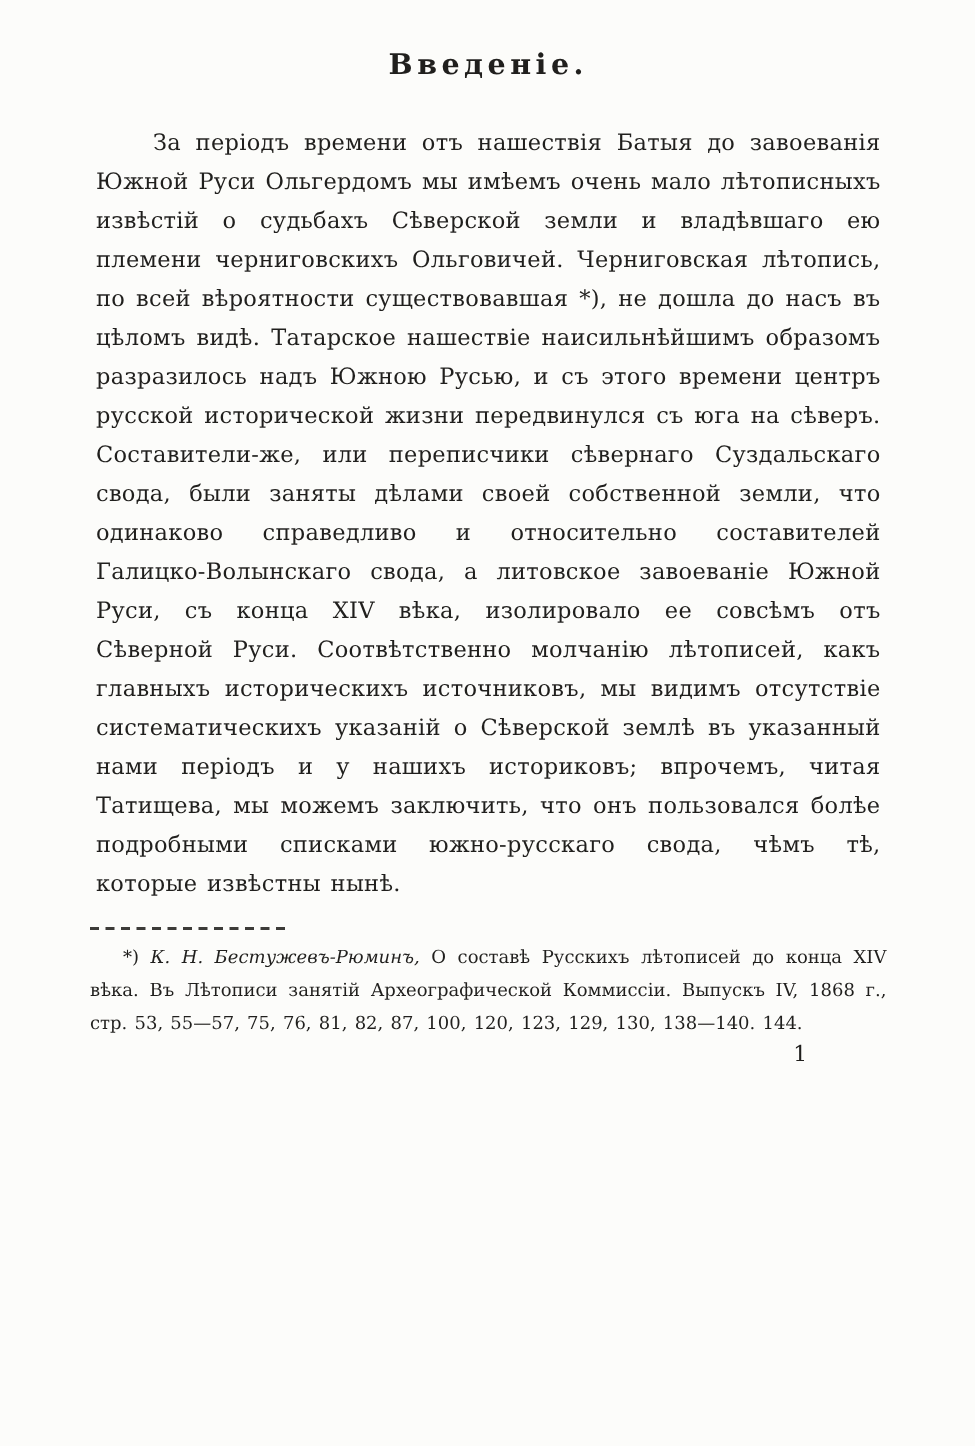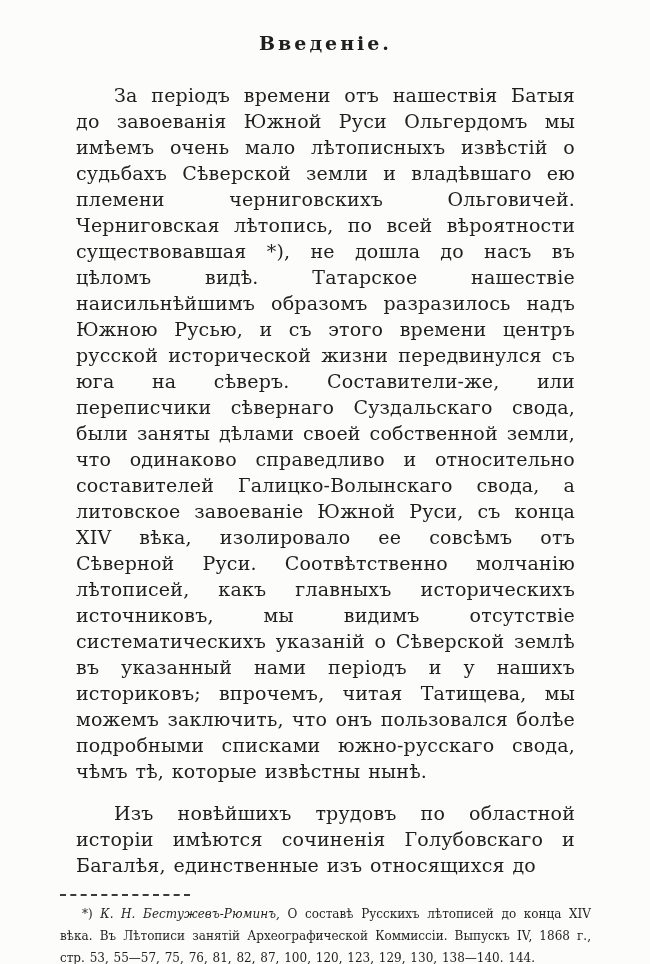--- a/index.html
+++ b/index.html
@@ -22,22 +22,22 @@
       padding: 32px 59px 0 60px;
     }
     .chapter-title {
       margin: 0 0 28px 0;
       font-size: 19px;
       font-weight: bold;
       letter-spacing: 3px;
       text-align: center;
     }
     .body-text p {
-      margin: 16px;
-      font-size: 19px;
+      margin: 4px;
+      font-size: 15px;
       line-height: 26px;
       letter-spacing: 0.2px;
       word-spacing: 1.5px;
       text-align: justify;
       text-indent: 38px;
       font-weight: 500;
     }
     .footnote-rule {
       width: 130px;
       height: 0;
@@ -65,21 +65,20 @@
 </head>
 <body>
 
 <div class="page">
   <div class="content">
 
     <h1 class="chapter-title">Введеніе.</h1>
 
     <div class="body-text">
       <p>За періодъ времени отъ нашествія Батыя до завоеванія Южной Руси Ольгердомъ мы имѣемъ очень мало лѣтописныхъ извѣстій о судьбахъ Сѣверской земли и владѣвшаго ею племени черниговскихъ Ольговичей. Черниговская лѣтопись, по всей вѣроятности существовавшая *), не дошла до насъ въ цѣломъ видѣ. Татарское нашествіе наисильнѣйшимъ образомъ разразилось надъ Южною Русью, и съ этого времени центръ русской исторической жизни передвинулся съ юга на сѣверъ. Составители-же, или переписчики сѣвернаго Суздальскаго свода, были заняты дѣлами своей собственной земли, что одинаково справедливо и относительно составителей Галицко-Волынскаго свода, а литовское завоеваніе Южной Руси, съ конца XIV вѣка, изолировало ее совсѣмъ отъ Сѣверной Руси. Соотвѣтственно молчанію лѣтописей, какъ главныхъ историческихъ источниковъ, мы видимъ отсутствіе систематическихъ указаній о Сѣверской землѣ въ указанный нами періодъ и у нашихъ историковъ; впрочемъ, читая Татищева, мы можемъ заключить, что онъ пользовался болѣе подробными списками южно-русскаго свода, чѣмъ тѣ, которые извѣстны нынѣ.</p>
-      <p>Изъ новѣйшихъ трудовъ по областной исторіи имѣются сочиненія Голубовскаго и Багалѣя, единственные изъ относящихся до</p>
     </div>
 
     <div class="footnote-rule"></div>
 
     <p class="footnote"><span>*)</span> <span class="italic">К. Н. Бестужевъ-Рюминъ,</span> <span>О составѣ Русскихъ лѣтописей до конца XIV вѣка. Въ Лѣтописи занятій Археографической Коммиссіи. Выпускъ IV, 1868 г., стр. 53, 55—57, 75, 76, 81, 82, 87, 100, 120, 123, 129, 130, 138—140. 144.</span></p>
 
     <div class="page-number">1</div>
 
   </div>
 </div>

